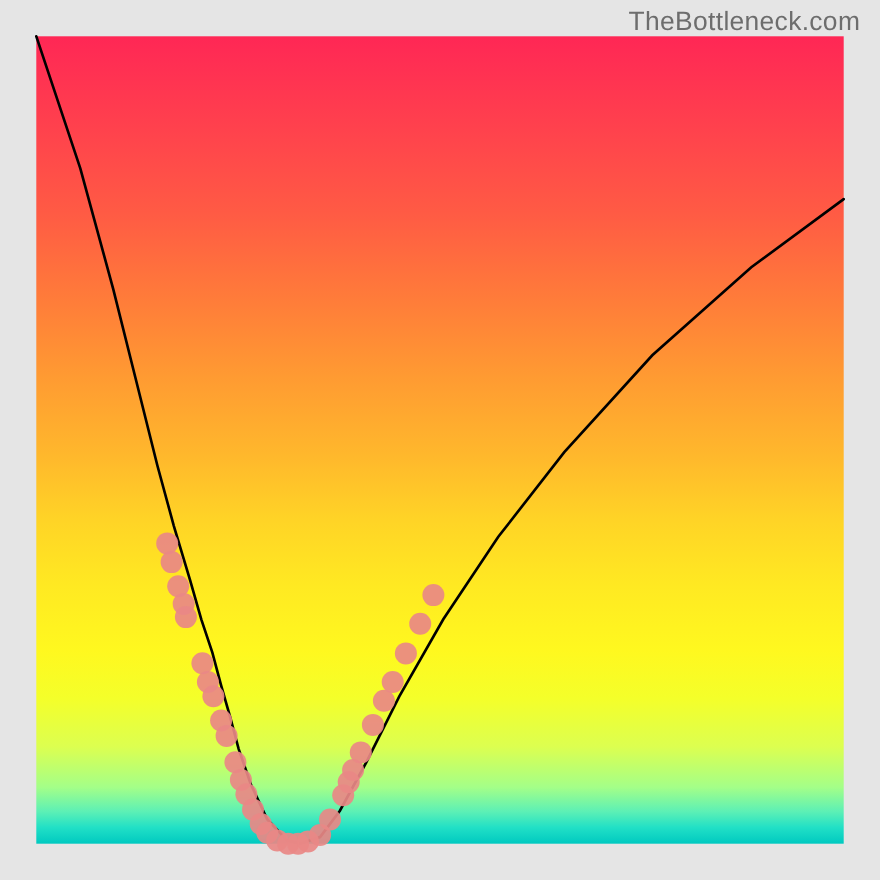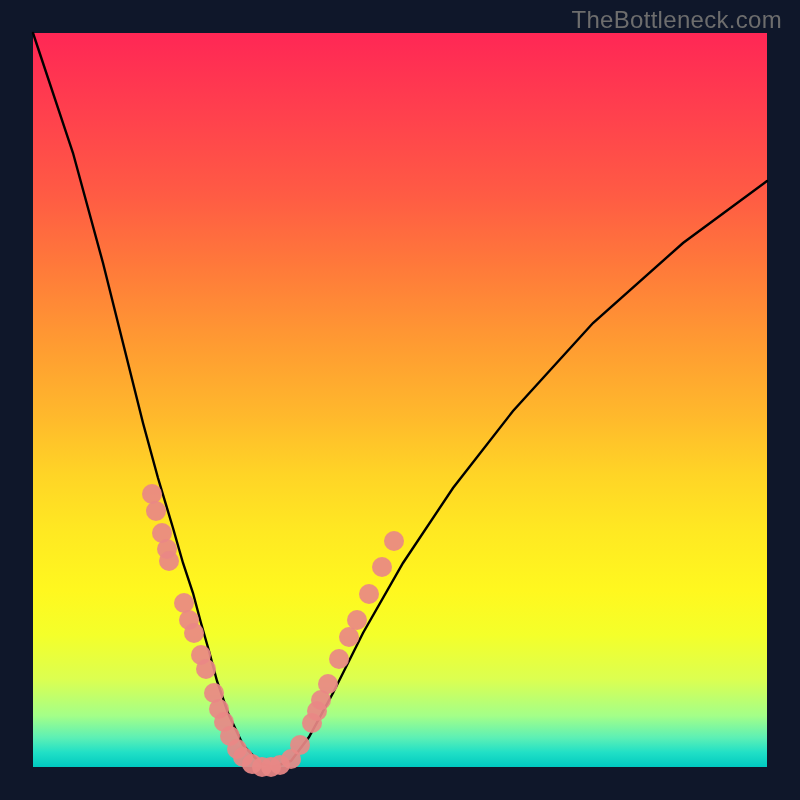--- a/index.html
+++ b/index.html
@@ -9,21 +9,21 @@
     height: 800px;
     overflow: hidden;
     background: #000;
     font-family: Arial, Helvetica, sans-serif;
   }
   .stage {
     position: absolute;
     inset: 0;
     width: 800px;
     height: 800px;
-    background: #0f172a;
+    background: #e5e5e5;
   }
   .plot {
     position: absolute;
     left: 33px;
     top: 33px;
     width: 734px;
     height: 734px;
     background: linear-gradient(to bottom,
       #ff2755 0%,
       #ff3e4e 10%,

